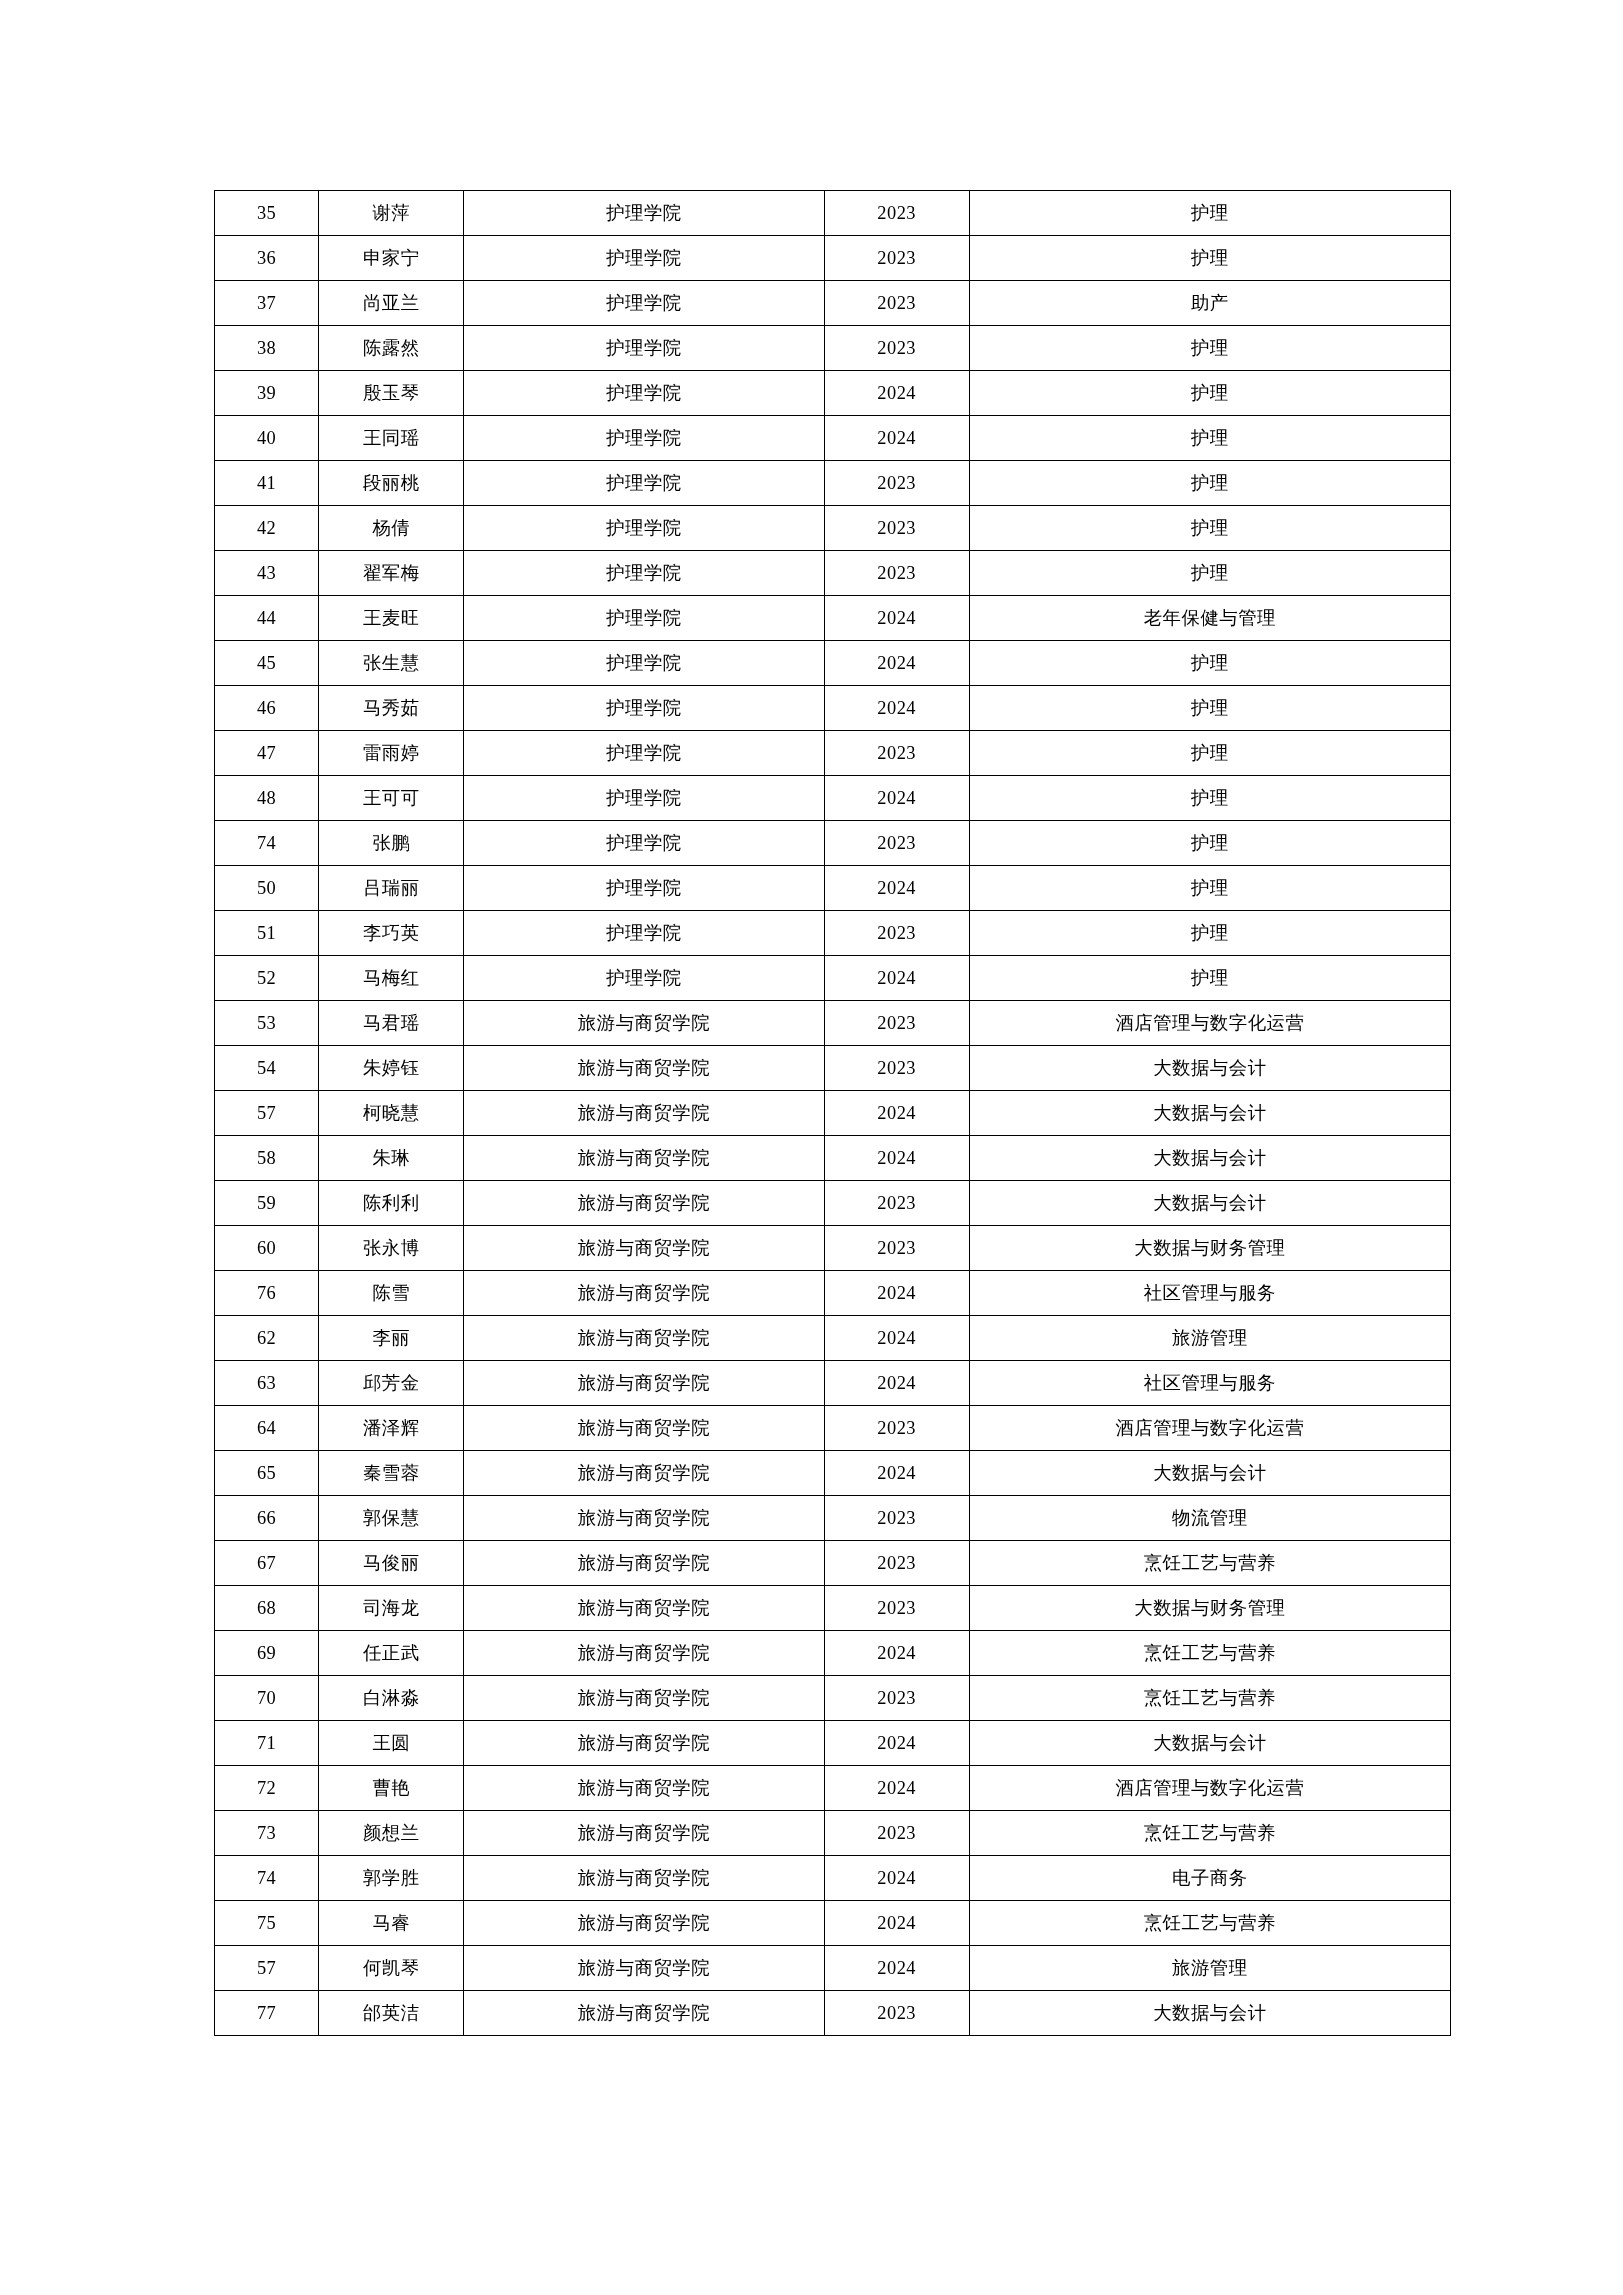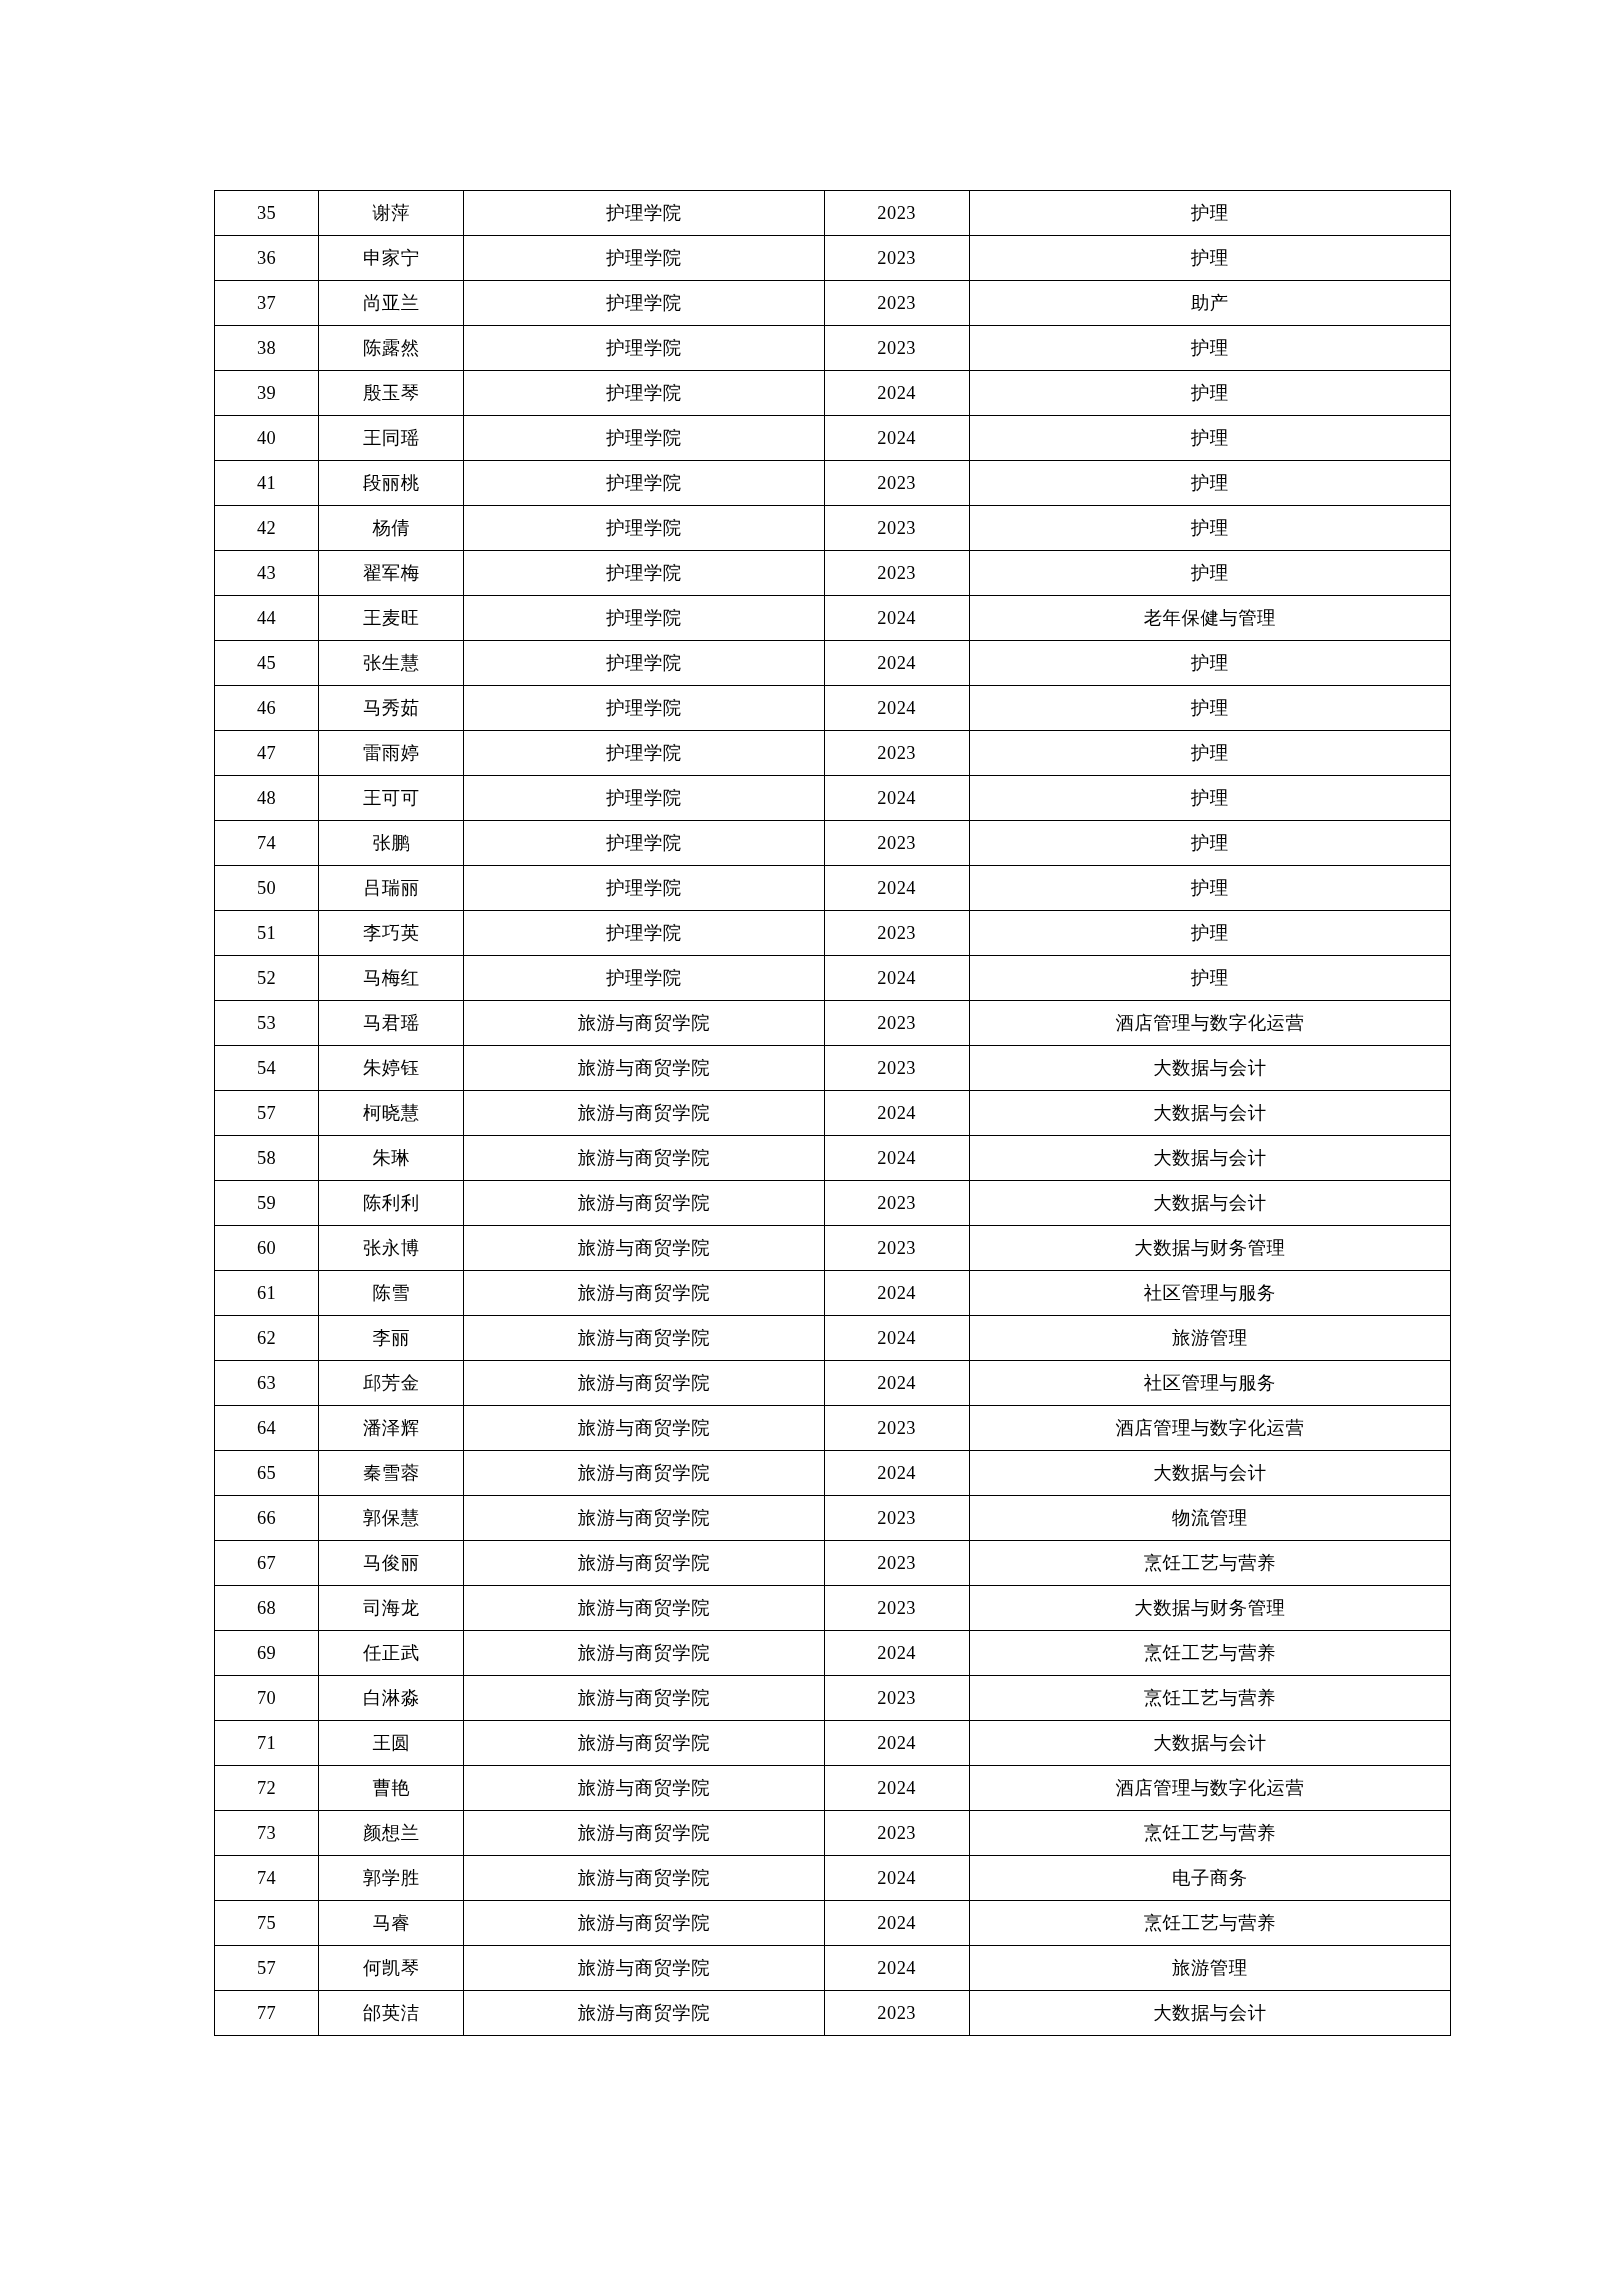--- a/index.html
+++ b/index.html
@@ -223,21 +223,21 @@
             <td class="col-major">大数据与会计</td>
           </tr>
           <tr>
             <td class="col-index">60</td>
             <td class="col-name">张永博</td>
             <td class="col-college">旅游与商贸学院</td>
             <td class="col-year">2023</td>
             <td class="col-major">大数据与财务管理</td>
           </tr>
           <tr>
-            <td class="col-index">61</td>
+            <td class="col-index">76</td>
             <td class="col-name">陈雪</td>
             <td class="col-college">旅游与商贸学院</td>
             <td class="col-year">2024</td>
             <td class="col-major">社区管理与服务</td>
           </tr>
           <tr>
             <td class="col-index">62</td>
             <td class="col-name">李丽</td>
             <td class="col-college">旅游与商贸学院</td>
             <td class="col-year">2024</td>

